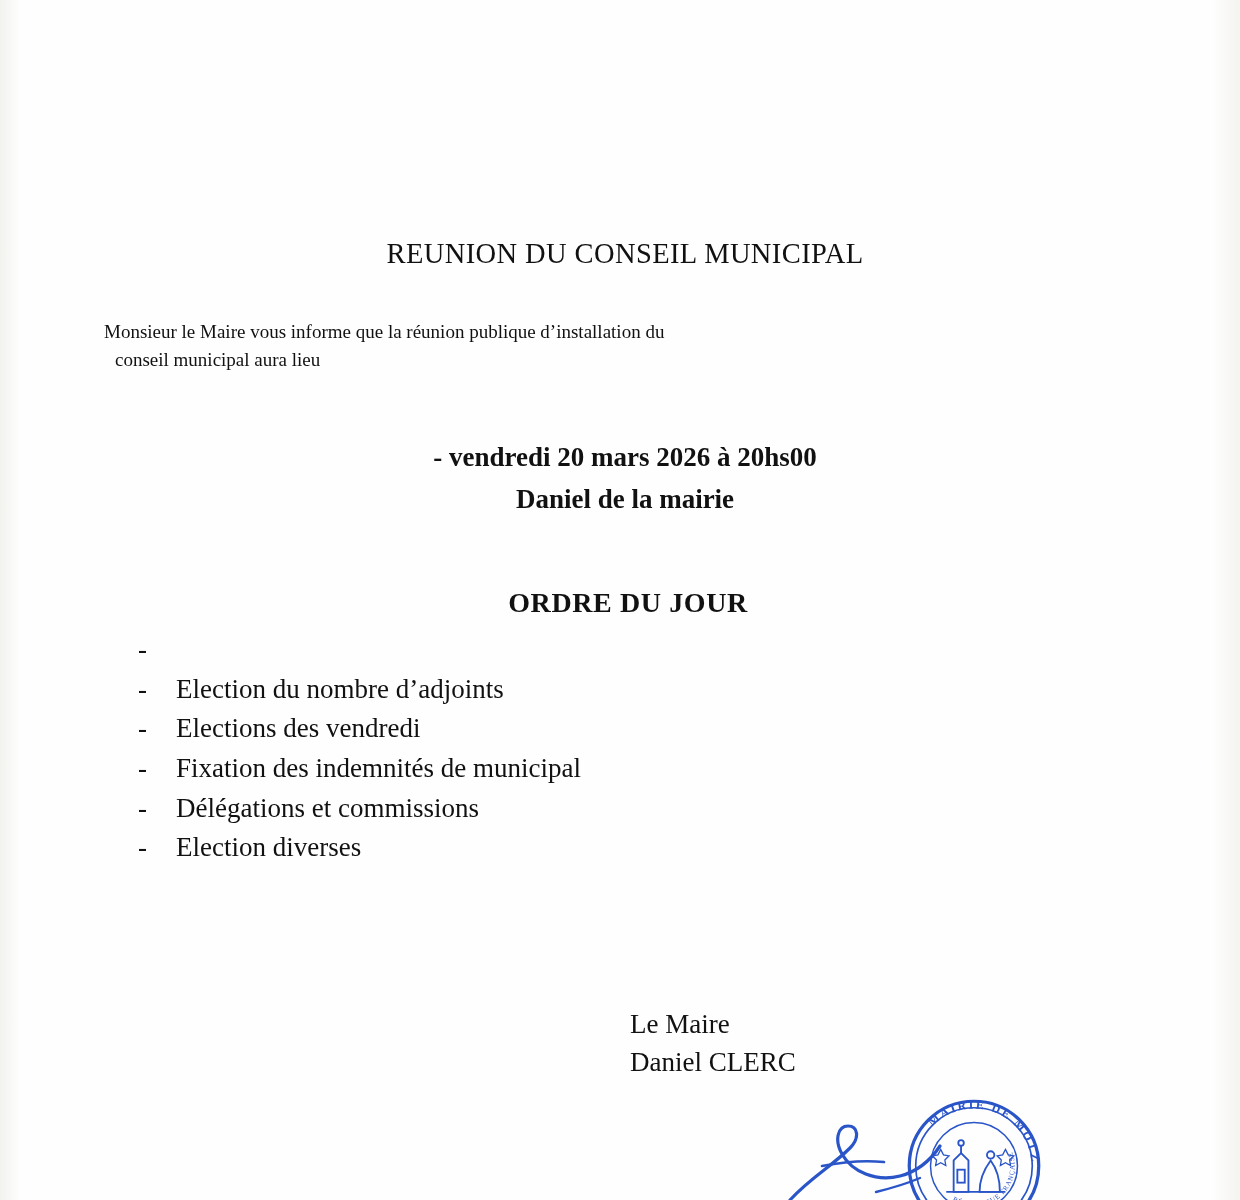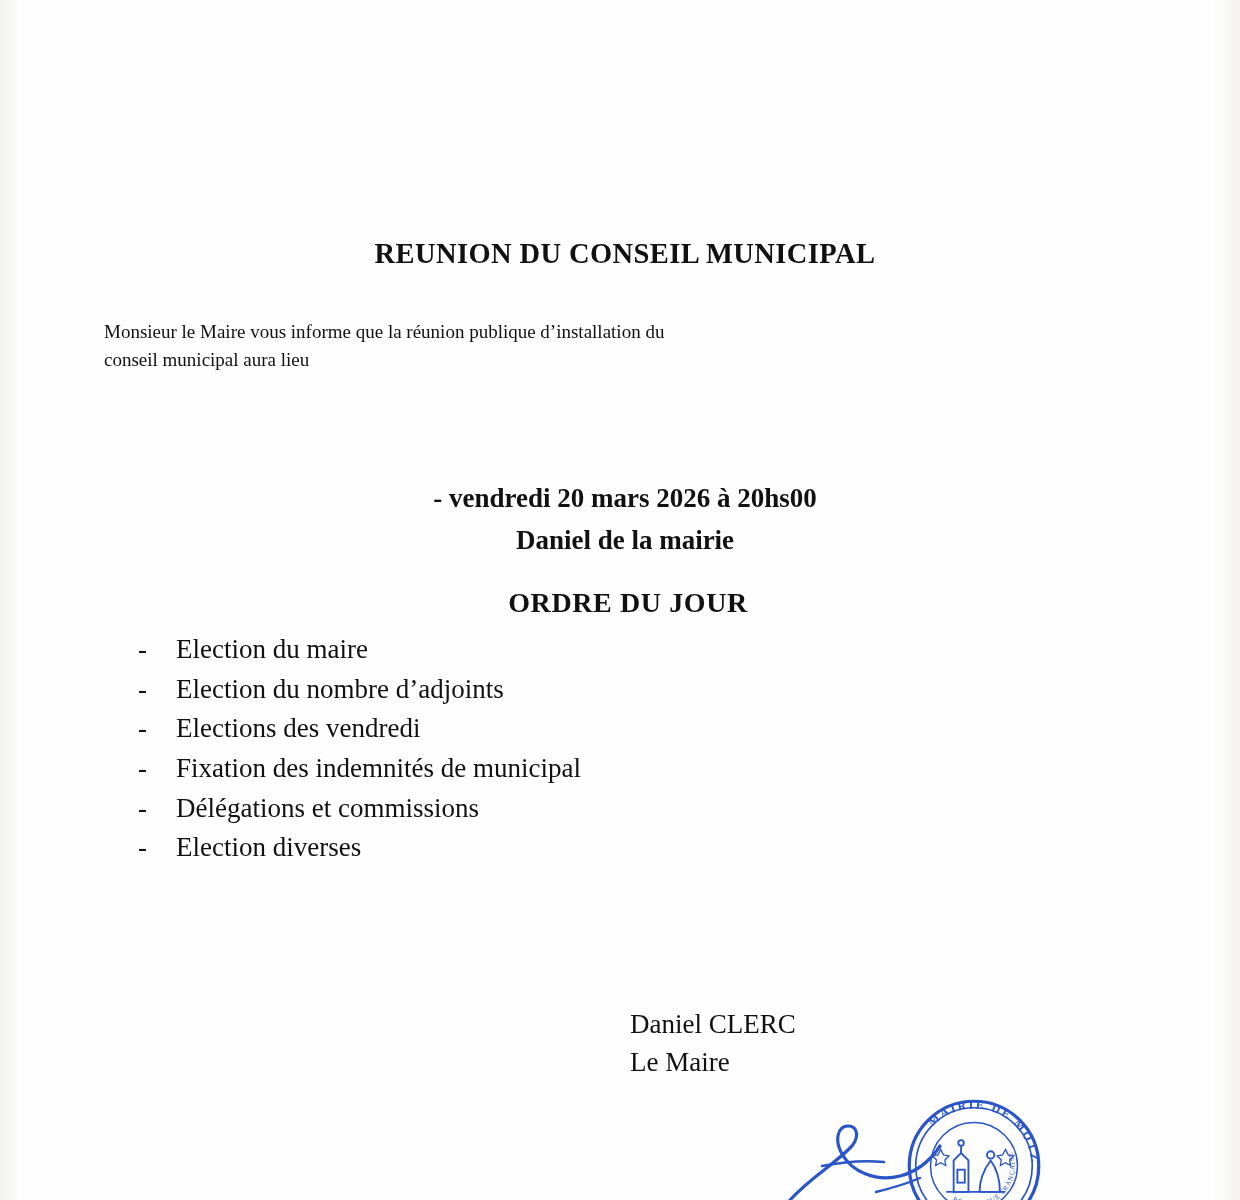--- a/index.html
+++ b/index.html
@@ -35,50 +35,50 @@
     width: 30px; height: 1200px;
     background: linear-gradient(to left, #f4f3f0, #ffffff);
   }
   .doc-title {
     position: absolute;
     top: 238px;
     left: 0;
     width: 1240px;
     text-align: center;
     font-size: 28.5px;
-    font-weight: bold;
+    font-weight: normal;
     letter-spacing: 0.4px;
     padding-left: 10px;
     box-sizing: border-box;
   }
   .intro {
     position: absolute;
     top: 318px;
     left: 104px;
     width: 1030px;
     font-size: 19px;
     line-height: 1.45;
     text-align: justify;
     text-justify: inter-word;
   }
   .intro .line2 {
     display: block;
+    margin-left: 11px;
   }
   .meeting-block {
     position: absolute;
     top: 437px;
     left: 0;
     width: 1240px;
     text-align: center;
     font-weight: bold;
     font-size: 27px;
     line-height: 1.55;
     padding-left: 10px;
     box-sizing: border-box;
-    margin-top: 41px;
   }
   .agenda-title {
     position: absolute;
     top: 587px;
     left: 0;
     width: 1240px;
     text-align: center;
     font-size: 28px;
     font-weight: bold;
     letter-spacing: 0.6px;
@@ -145,21 +145,20 @@
   <div class="meeting-block">
     <div>- vendredi 20 mars 2026 à 20hs00</div>
     <div>Daniel de la mairie</div>
   </div>
 
   <div class="agenda-title">ORDRE DU JOUR</div>
 
   <ul class="agenda-list">
     <li>
       <span class="dash">-</span>
-      <span>Election du maire</span>
     </li>
     <li>
       <span class="dash">-</span>
       <span>Election du nombre d’adjoints</span>
     </li>
     <li>
       <span class="dash">-</span>
       <span>Elections des vendredi</span>
     </li>
     <li>
@@ -170,22 +169,22 @@
       <span class="dash">-</span>
       <span>Délégations et commissions</span>
     </li>
     <li>
       <span class="dash">-</span>
       <span>Election diverses</span>
     </li>
   </ul>
 
   <div class="signature-block">
+    <div>Le Maire</div>
     <div>Daniel CLERC</div>
-    <div>Le Maire</div>
   </div>
 
   <svg class="handwriting" viewBox="0 0 190 90">
     <path d="M10 82 C 30 60, 52 48, 70 30 C 80 20, 78 8, 68 8 C 58 8, 54 22, 62 36 C 72 54, 96 64, 120 58 C 140 53, 152 40, 160 28" fill="none" stroke="#2a55c8" stroke-width="3.2" stroke-linecap="round"></path>
     <path d="M42 48 C 62 44, 84 42, 104 44" fill="none" stroke="#2a55c8" stroke-width="2.6" stroke-linecap="round"></path>
     <path d="M96 74 C 112 70, 126 66, 140 60" fill="none" stroke="#2a55c8" stroke-width="2.4" stroke-linecap="round"></path>
   </svg>
 
   <svg class="stamp" viewBox="0 0 160 160">
     <defs>

